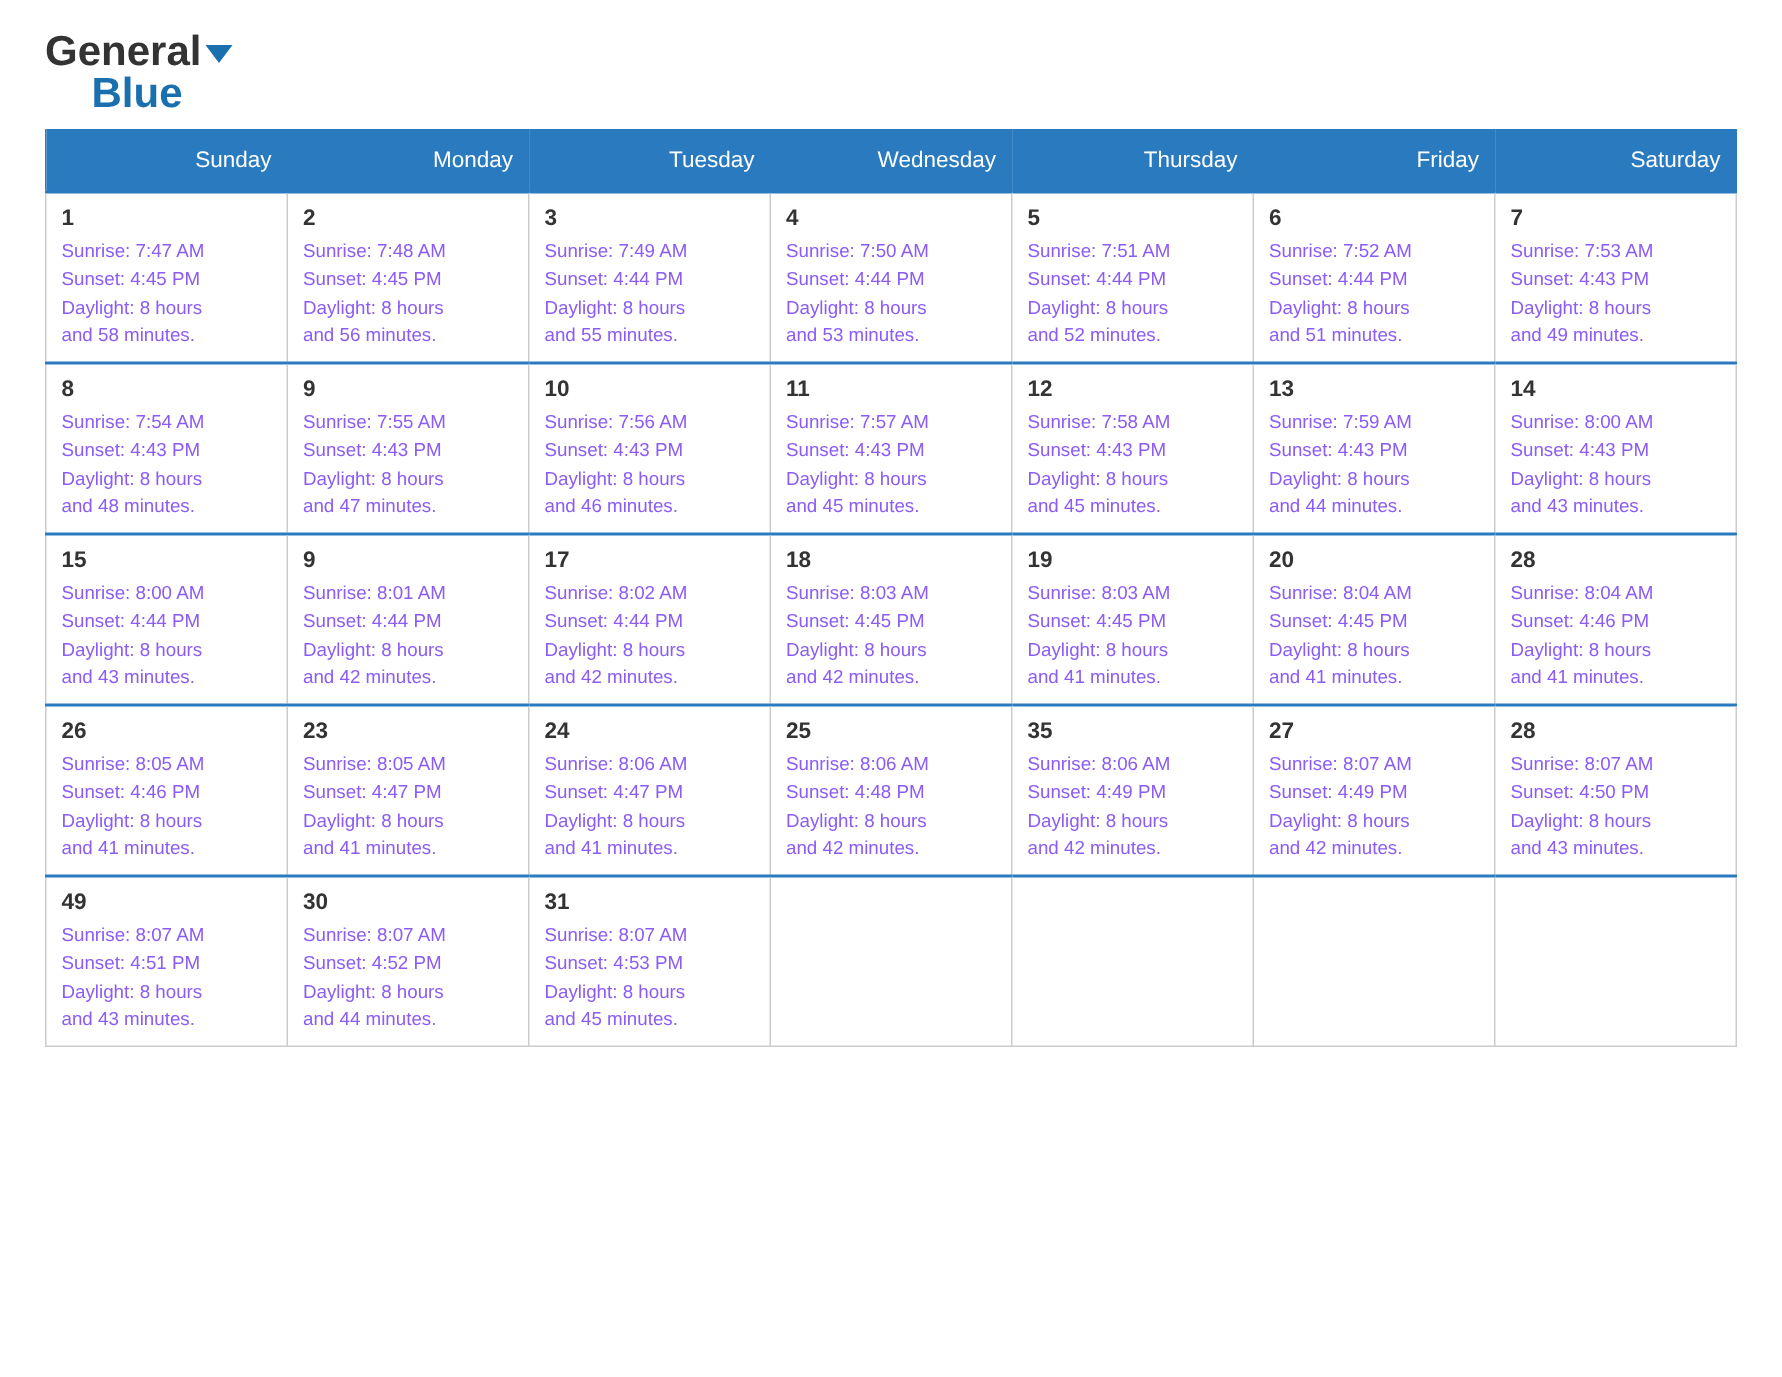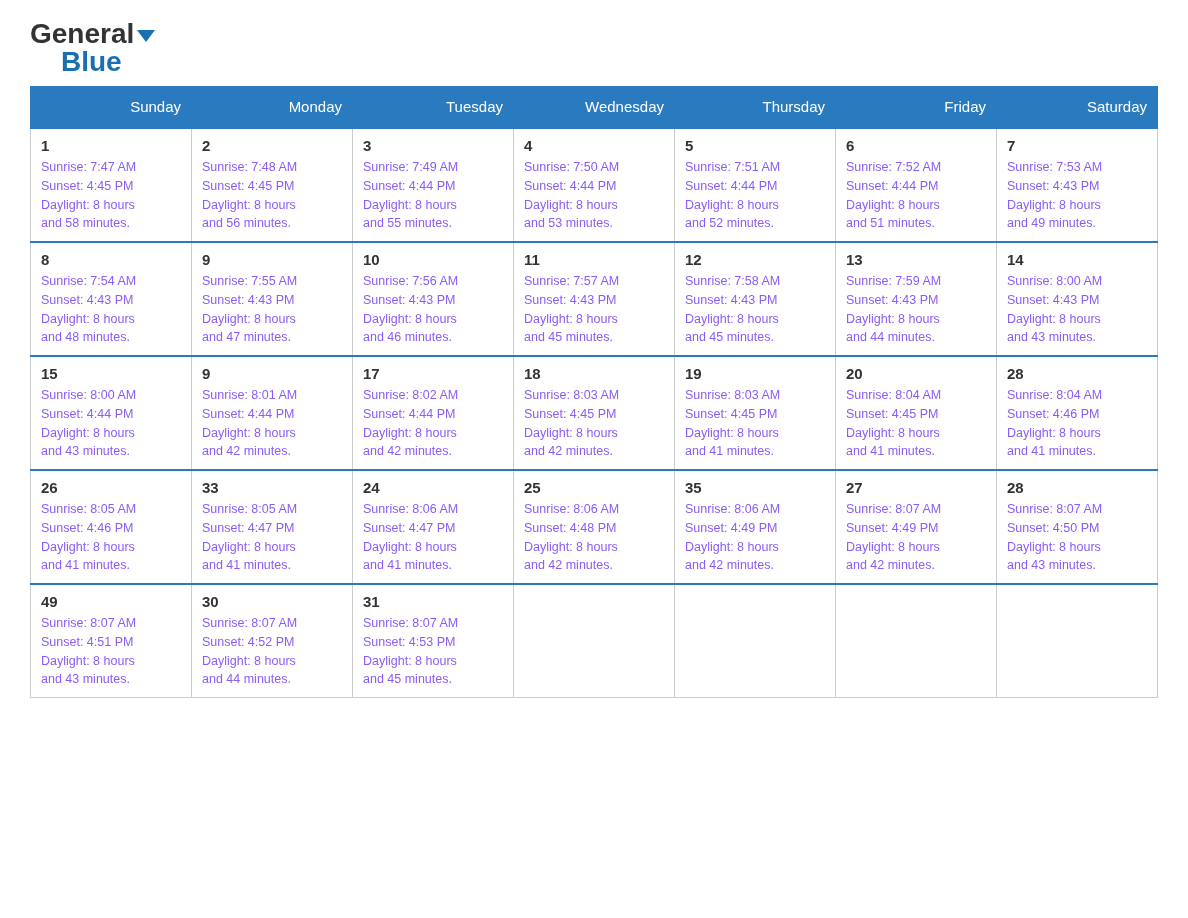--- a/index.html
+++ b/index.html
@@ -177,21 +177,21 @@
         <td><span class="day-number">19</span>
 <span class="day-info">Sunrise: 8:03 AM<br>Sunset: 4:45 PM<br>Daylight: 8 hours<br>and 41 minutes.</span></td>
         <td><span class="day-number">20</span>
 <span class="day-info">Sunrise: 8:04 AM<br>Sunset: 4:45 PM<br>Daylight: 8 hours<br>and 41 minutes.</span></td>
         <td><span class="day-number">28</span>
 <span class="day-info">Sunrise: 8:04 AM<br>Sunset: 4:46 PM<br>Daylight: 8 hours<br>and 41 minutes.</span></td>
       </tr>
       <tr>
         <td><span class="day-number">26</span>
 <span class="day-info">Sunrise: 8:05 AM<br>Sunset: 4:46 PM<br>Daylight: 8 hours<br>and 41 minutes.</span></td>
-        <td><span class="day-number">33</span>
+        <td><span class="day-number">23</span>
 <span class="day-info">Sunrise: 8:05 AM<br>Sunset: 4:47 PM<br>Daylight: 8 hours<br>and 41 minutes.</span></td>
         <td><span class="day-number">24</span>
 <span class="day-info">Sunrise: 8:06 AM<br>Sunset: 4:47 PM<br>Daylight: 8 hours<br>and 41 minutes.</span></td>
         <td><span class="day-number">25</span>
 <span class="day-info">Sunrise: 8:06 AM<br>Sunset: 4:48 PM<br>Daylight: 8 hours<br>and 42 minutes.</span></td>
         <td><span class="day-number">35</span>
 <span class="day-info">Sunrise: 8:06 AM<br>Sunset: 4:49 PM<br>Daylight: 8 hours<br>and 42 minutes.</span></td>
         <td><span class="day-number">27</span>
 <span class="day-info">Sunrise: 8:07 AM<br>Sunset: 4:49 PM<br>Daylight: 8 hours<br>and 42 minutes.</span></td>
         <td><span class="day-number">28</span>

